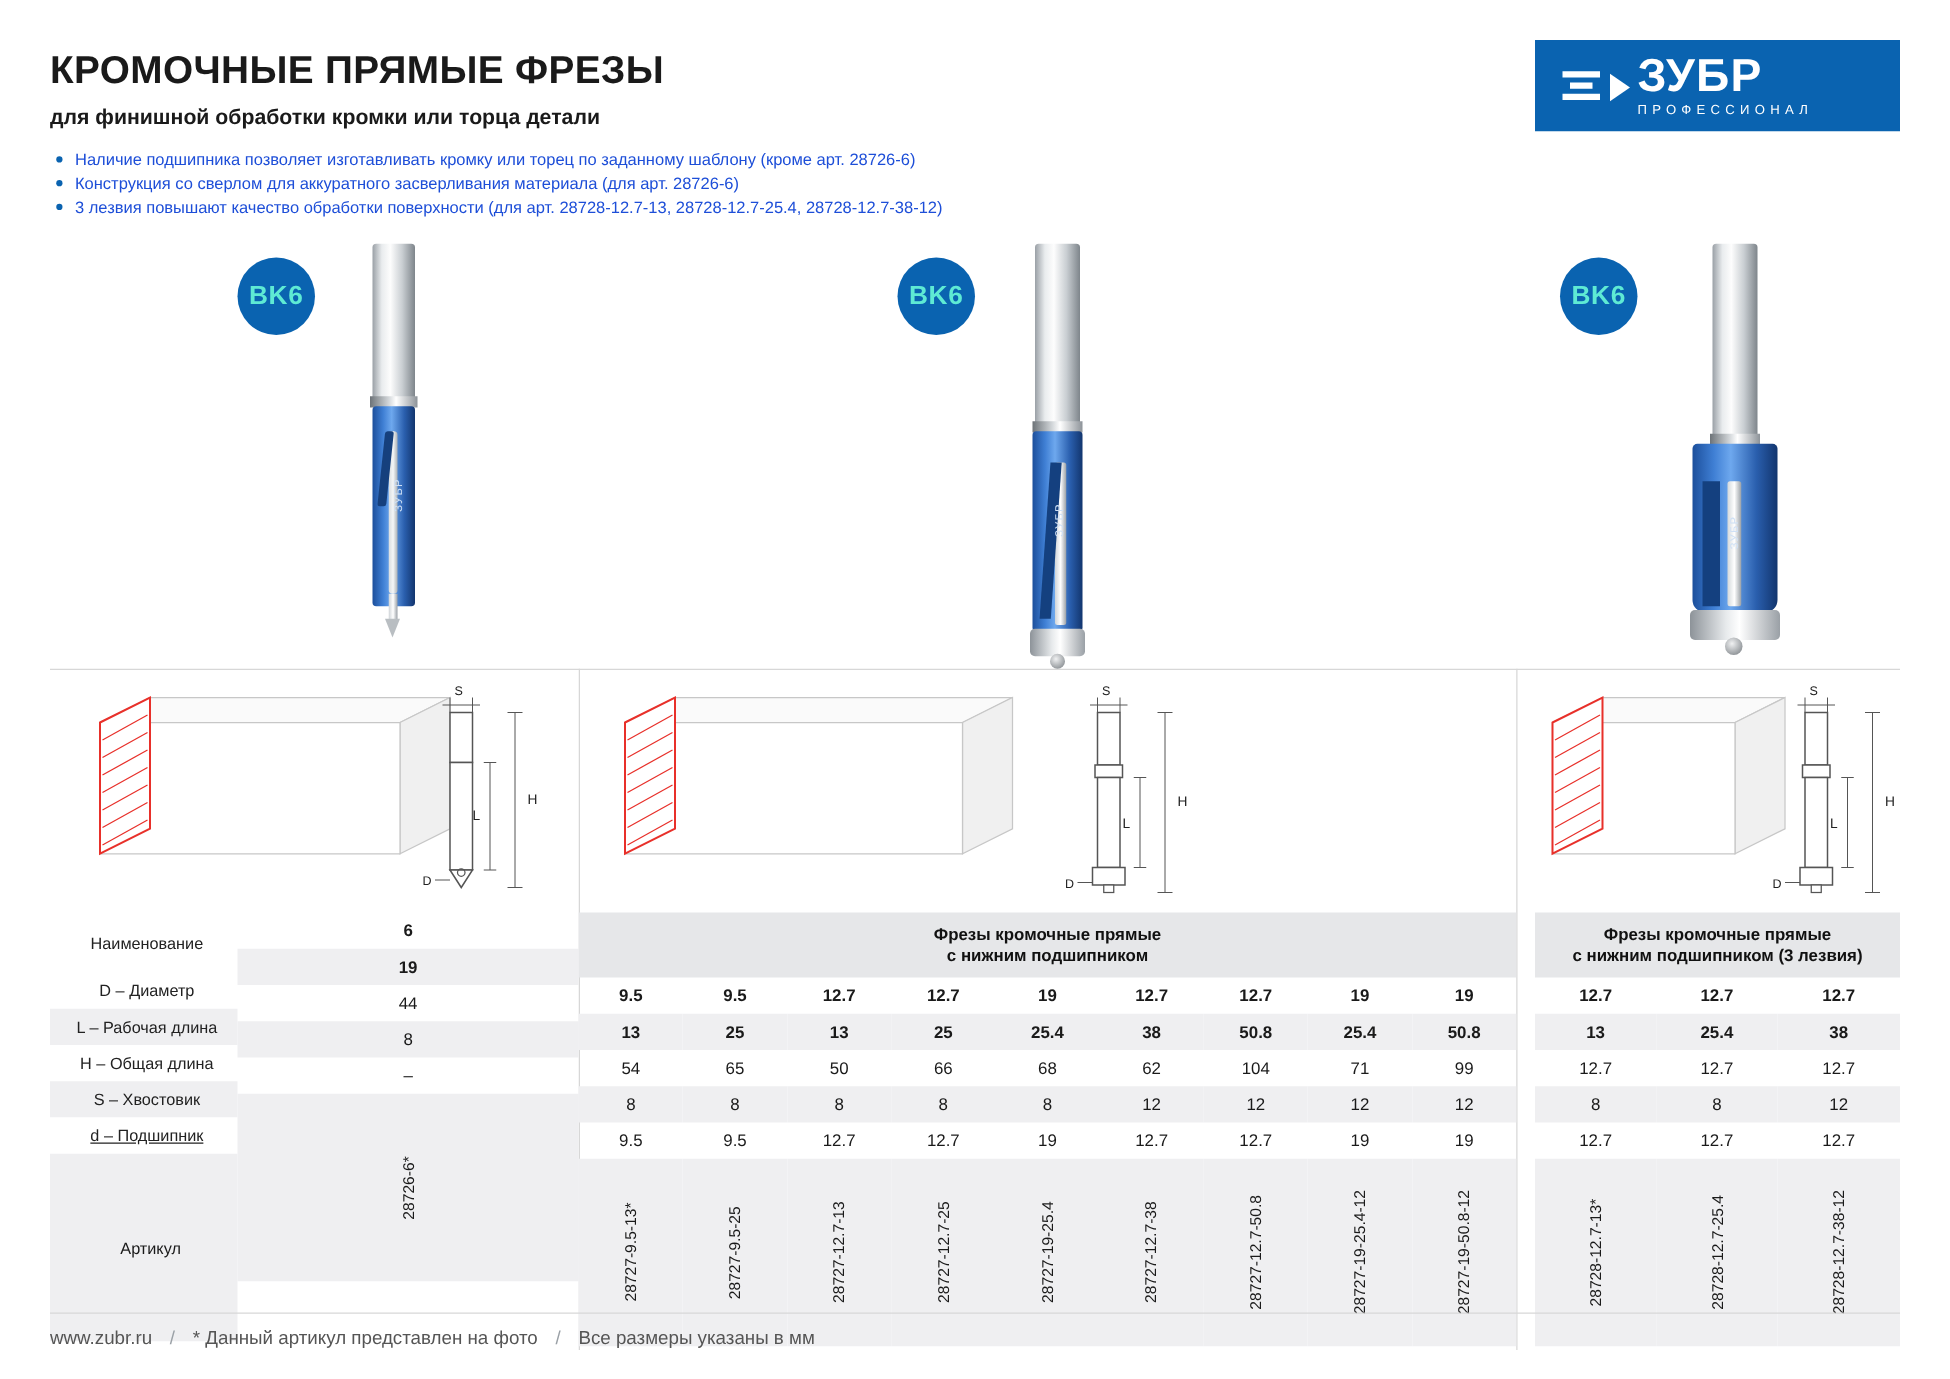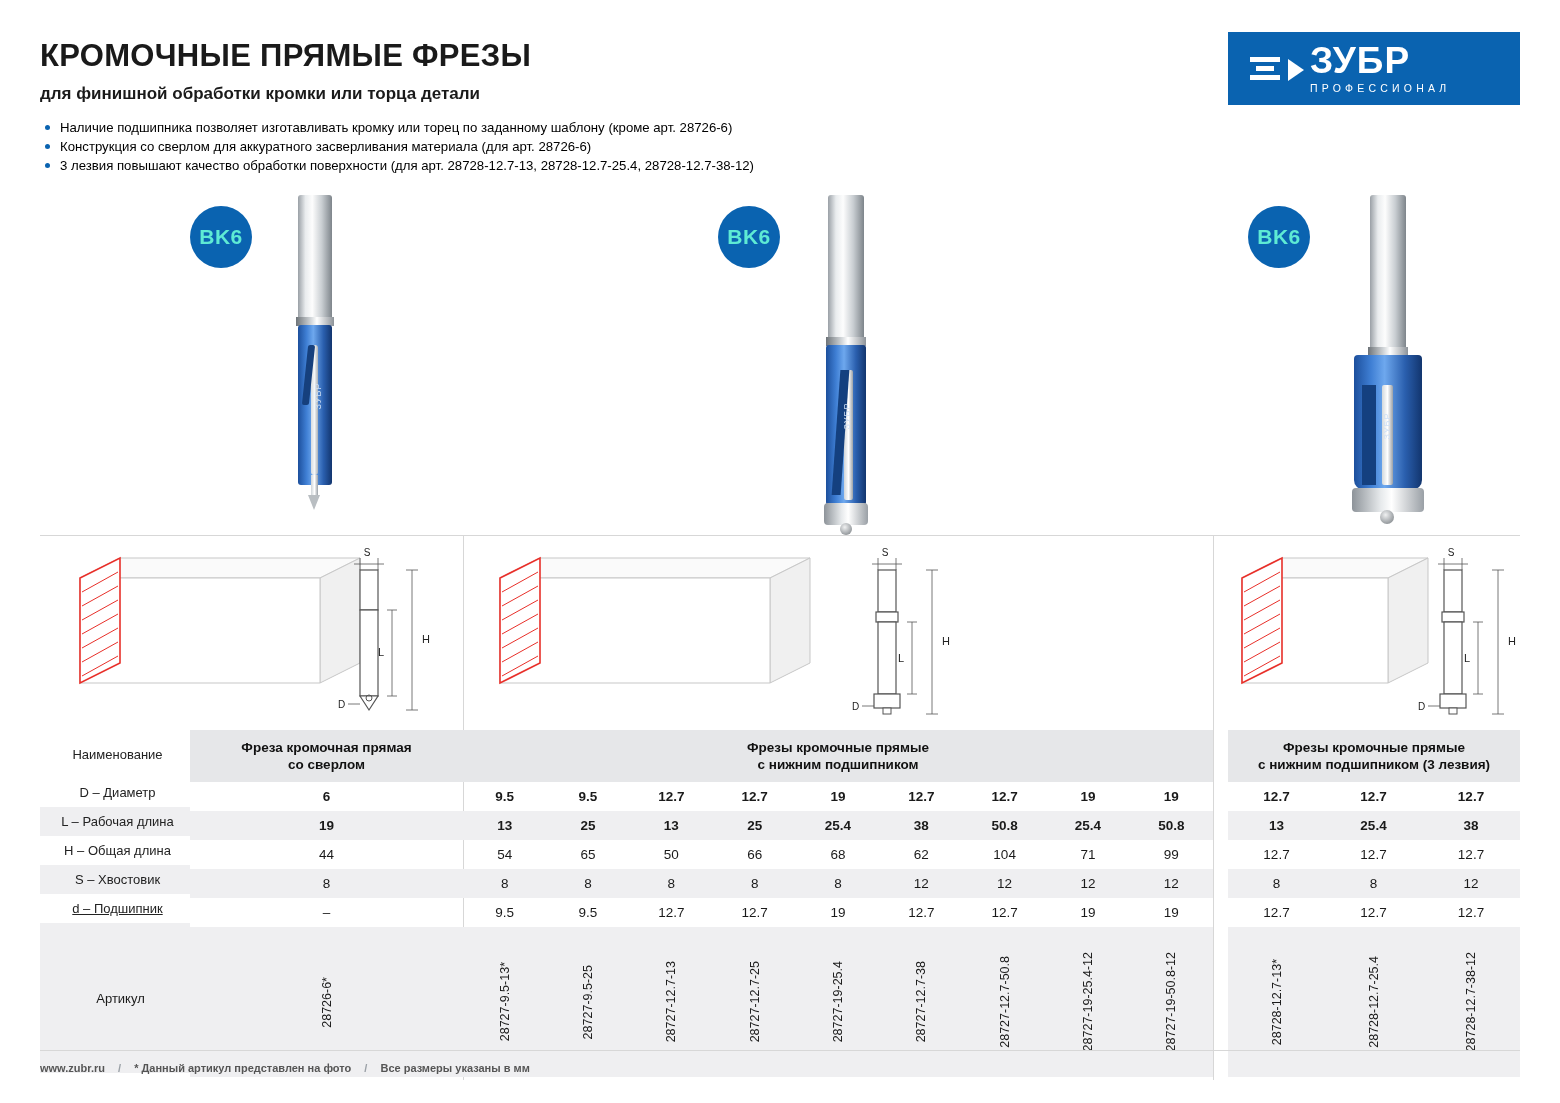--- a/index.html
+++ b/index.html
@@ -18,21 +18,21 @@
   .title {
     position:absolute; left:40px; top:38px;
     font-size:31px; font-weight:bold; letter-spacing:0.3px;
     text-transform:uppercase;
   }
   .subtitle {
     position:absolute; left:40px; top:84px;
     font-size:17px; font-weight:bold;
   }
   .bullets { position:absolute; left:40px; top:118px; width:1100px; }
-  .bullet { position:relative; padding-left:20px; font-size:13.2px; line-height:19px; color:#000000; }
+  .bullet { position:relative; padding-left:20px; font-size:13.2px; line-height:19px; color:#1d4ed8; }
   .bullet::before {
     content:""; position:absolute; left:5px; top:7px;
     width:5px; height:5px; border-radius:50%; background:#0a63b0;
   }
 
   
   .logo {
     position:absolute; left:1228px; top:32px; width:292px; height:73px;
     background:#0a63b0; color:#fff;
     display:flex; align-items:center;
@@ -95,21 +95,21 @@
     height:150px; background:#efeff1; vertical-align:middle;
   }
   .vert {
     writing-mode:vertical-rl; transform:rotate(180deg);
     font-size:12.5px; white-space:nowrap; margin:0 auto;
   }
   .art-label { background:#efeff1; text-align:left; padding-left:12px; font-size:13px; }
 
   
   .footer {
-    position:absolute; left:40px; top:1062px; font-size:11px; color:#555;font-weight:bold;
+    position:absolute; left:40px; top:1062px; font-size:15px; color:#555;
   }
   .footer span.sep { color:#9aa0a6; padding:0 10px; }
   .footline { position:absolute; left:40px; top:1050px; width:1480px; height:1px; background:#d7d7d7; }
 </style>
 </head>
 <body>
 
 <div class="sheet">
 
   <div class="title">КРОМОЧНЫЕ ПРЯМЫЕ ФРЕЗЫ</div>
@@ -317,26 +317,20 @@
           <td class="rowlabel" style="height:29px;text-decoration:underline;">d – Подшипник</td>
         </tr>
     <tr>
           <td class="art-label" style="height:150px;">Артикул</td>
         </tr>
   </tbody>
     </table>
 
   <table class="tbl" style="left:190px; top:730px; width:273px;">
     <tbody>
-        <tr>
-      <th class="hdr-cell" style="height:48px;">
-        <div>Фреза кромочная прямая</div>
-        <div>со сверлом</div>
-      </th>
-    </tr>
     <tr>
           <td class="val b" style="height:29px;">6</td>
         </tr>
     <tr>
           <td class="val b zebra-a" style="height:29px;">19</td>
         </tr>
     <tr>
           <td class="val" style="height:29px;">44</td>
         </tr>
     <tr>

